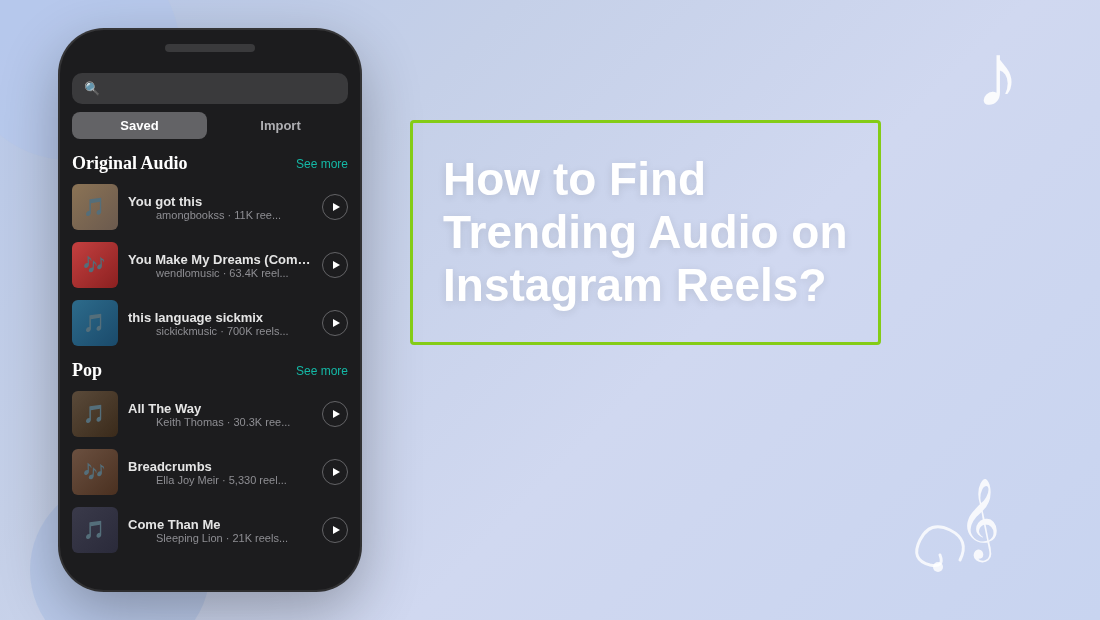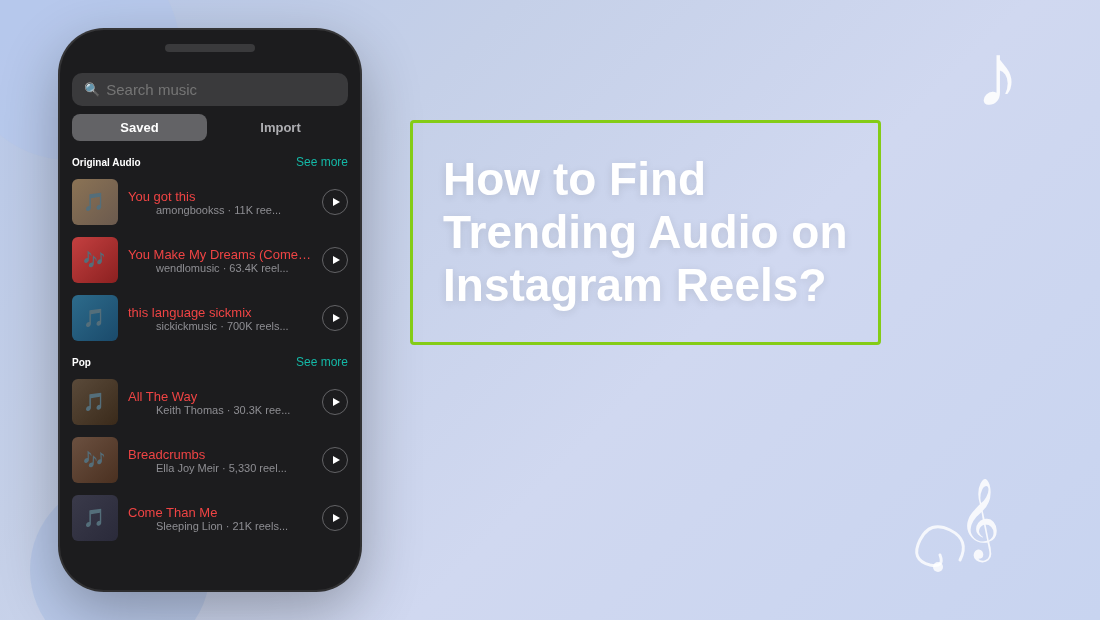--- a/index.html
+++ b/index.html
@@ -156,22 +156,23 @@
     
     .section-header {
       display: flex;
       justify-content: space-between;
       align-items: center;
       padding: 8px 12px 4px;
     }
 
     .section-title {
       color: white;
-      font-size: 10px;
+      font-size: 18px;
       font-weight: 700;
+      font-family: Liberation Serif, serif;
     }
 
     .see-more {
       color: #14b8a6;
       font-size: 12px;
       cursor: pointer;
     }
 
     
     .music-item {
@@ -205,23 +206,23 @@
     .art-4 { background: linear-gradient(135deg, #5a4a3a, #3a2a1a); }
     .art-5 { background: linear-gradient(135deg, #6b5040, #4a3020); }
     .art-6 { background: linear-gradient(135deg, #3a3a4a, #2a2a3a); }
 
     .music-info {
       flex: 1;
       min-width: 0;
     }
 
     .music-title {
-      color: #ef4444;
+      color: #e5e5e5;
       font-size: 13px;
-      font-weight: 400;
+      font-weight: 700;
       white-space: nowrap;
       overflow: hidden;
       text-overflow: ellipsis;
     }
 
     .music-meta {
       color: #8e8e93;
       font-size: 11px;
       white-space: nowrap;
       overflow: hidden;
@@ -286,21 +287,20 @@
   <circle cx="38" cy="57" r="5" fill="white" opacity="0.8"></circle>
 </svg>
 
 <div class="phone-wrapper">
   <div class="phone">
     <div class="phone-pill"></div>
     <div class="phone-content">
 
       <div class="search-bar">
         <span class="search-icon-inner">🔍</span>
-        <input type="text" placeholder="Search music" style="">
       </div>
 
       <div class="tabs">
         <div class="tab active">Saved</div>
         <div class="tab inactive">Import</div>
       </div>
 
       <div class="section-header">
         <span class="section-title">Original Audio</span>
         <span class="see-more">See more</span>

